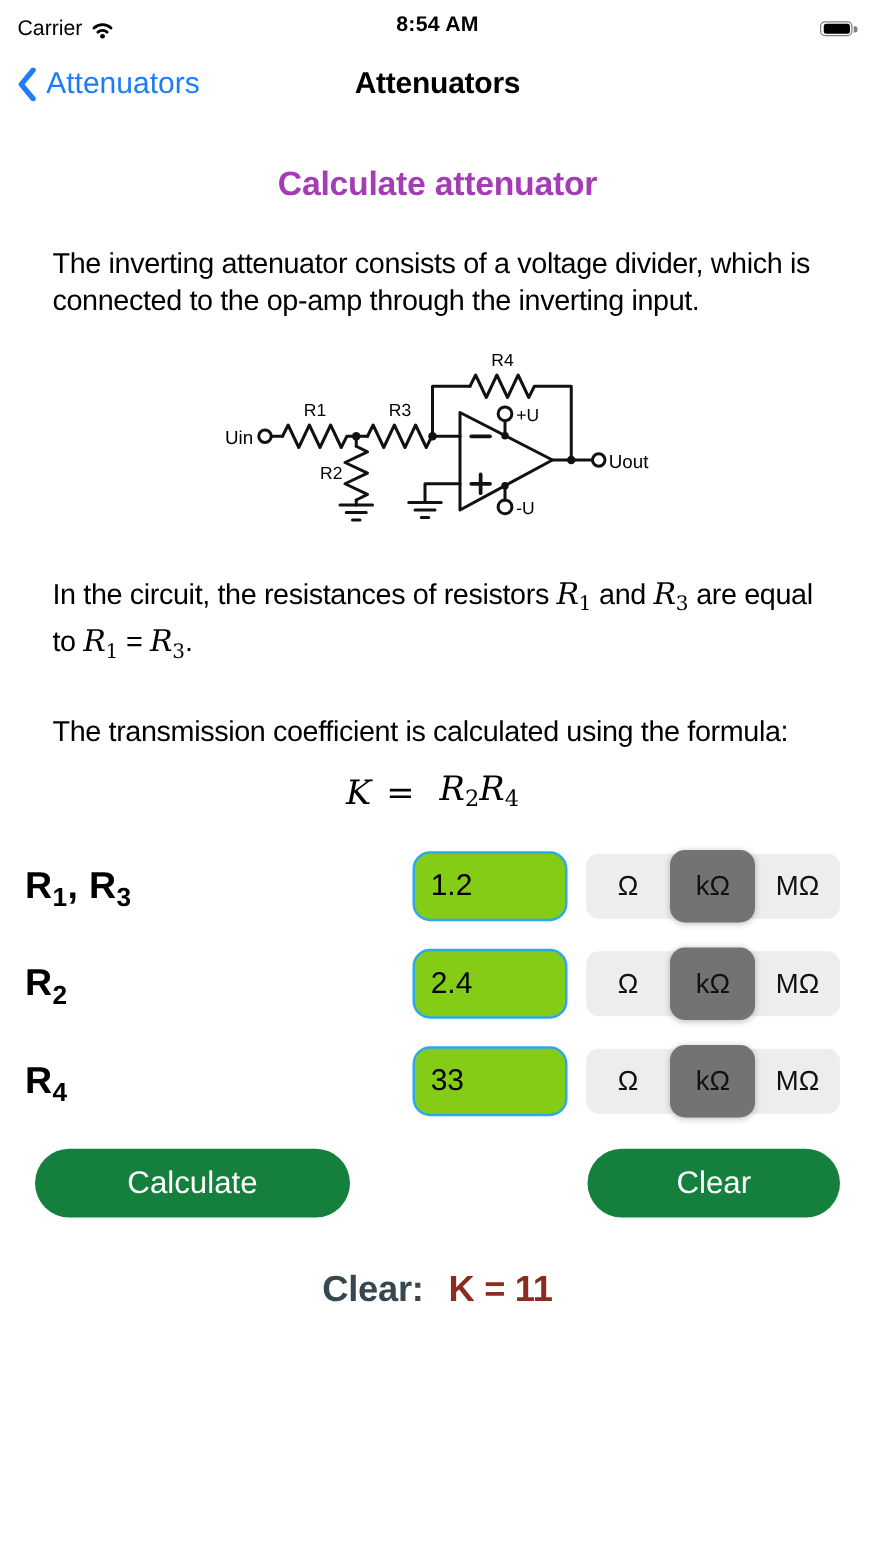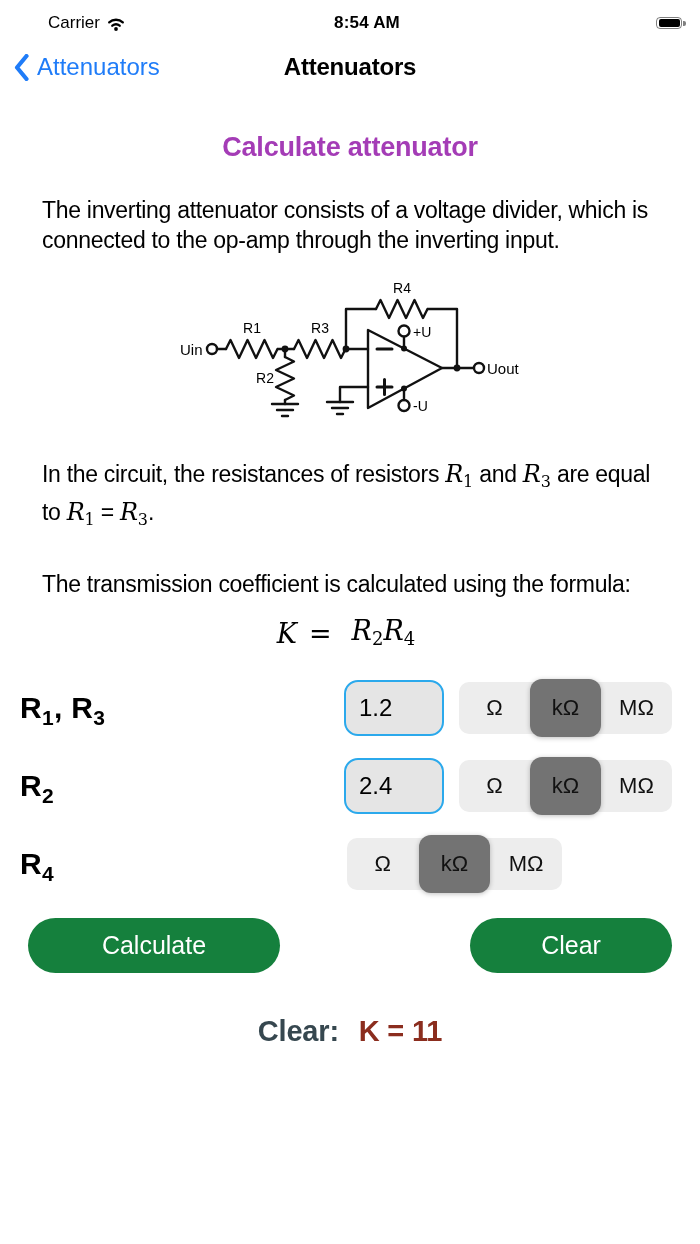--- a/index.html
+++ b/index.html
@@ -1,20 +1,20 @@
 <!DOCTYPE html>
 <html><head>
 <meta charset="utf-8">
 <style>
   * { margin:0; padding:0; box-sizing:border-box; }
   html,body { width:700px; background:#fff; }
   body { height:1244px; font-family:"Liberation Sans", sans-serif; color:#000; overflow:hidden; position:relative; }
 
   
-  .status-bar { display:flex; align-items:center; height:36px; padding:10px 14px 0 14px; font-size:17px;margin-left:34px; }
+  .status-bar { display:flex; height:36px; padding:10px 14px 0 14px; font-size:17px; }
   .sb-left { flex:1; display:flex; align-items:center; gap:6px; }
   .sb-center { font-weight:600; letter-spacing:.2px; }
   .sb-right { flex:1; display:flex; justify-content:flex-end; align-items:center; }
   .battery { position:relative; width:26px; height:12.5px; border:1px solid rgba(0,0,0,.5); border-radius:4px; padding:1.5px; margin-right:4px; }
   .battery-fill { width:100%; height:100%; background:#000; border-radius:2px; }
   .battery-nub { position:absolute; right:-4.5px; top:3px; width:3px; height:5.5px; background:rgba(0,0,0,.5); border-radius:0 2px 2px 0; }
 
   
   .nav-bar { position:relative; height:50px; margin-top:6px; display:flex; align-items:center; padding:0 14px; }
   .back-btn { display:flex; align-items:center; gap:8px; color:#1F7CF8; font-size:24px; cursor:pointer; }
@@ -35,21 +35,21 @@
   .formula .eq { margin:0 12px; }
   .frac { display:inline-flex; flex-direction:column; align-items:center; }
   .frac .num { padding:0 8px 3px 8px; }
   .frac .den { border-top:1.6px solid #333; padding:3px 8px 0 8px; }
 
   
   .rows { margin-top:28px; }
   .param-row { display:flex; align-items:center; height:56px; margin:0 28px 22px 20px; }
   .param-label { width:327px; font-size:30px; font-weight:700; letter-spacing:.3px; }
   .param-label sub { font-size:21px; font-weight:700; vertical-align:-7px; line-height:0; }
-  .param-input { width:100px; height:56px; border:2.5px solid #2BA9EC; border-radius:14px; font-size:24px; font-family:"Liberation Sans", sans-serif; color:#000; padding-left:13px; outline:none; background:#e5e5e5; margin-right:15px; }
+  .param-input { width:124px; height:56px; border:2.5px solid #2BA9EC; border-radius:14px; font-size:24px; font-family:"Liberation Sans", sans-serif; color:#000; padding-left:13px; outline:none; background:#84cc16; margin-right:15px; }
   .segmented { width:215px; height:52px; background:#EDEDED; border-radius:10px; display:flex; align-items:stretch; }
   .segment { flex:1; display:flex; align-items:center; justify-content:center; font-size:22px; cursor:pointer; color:#111; }
   .segment.selected { background:#737373; border-radius:12px; margin:-3px 0; box-shadow:0 1px 5px rgba(0,0,0,.25); }
 
   
   .actions { display:flex; justify-content:space-between; padding:0 28px; margin-top:26px; }
   .btn { height:55px; border:none; border-radius:27.5px; background:#15803d; color:#fff; font-size:25px; font-family:"Liberation Sans", sans-serif; display:flex; align-items:center; justify-content:center; cursor:pointer; }
   .btn-calculate { width:252px; }
   .btn-clear { width:202px; }
 
@@ -180,20 +180,21 @@
     <input class="param-input" type="text" value="2.4" style="">
     <div class="segmented">
       <div class="segment">Ω</div>
       <div class="segment selected">kΩ</div>
       <div class="segment">MΩ</div>
     </div>
   </div>
 
   <div class="param-row">
     <div class="param-label"><span>R</span><sub>4</sub></div>
+    <input class="param-input" type="text" value="33" style="">
     <div class="segmented">
       <div class="segment">Ω</div>
       <div class="segment selected">kΩ</div>
       <div class="segment">MΩ</div>
     </div>
   </div>
 
 </div>
 
 <div class="actions">

